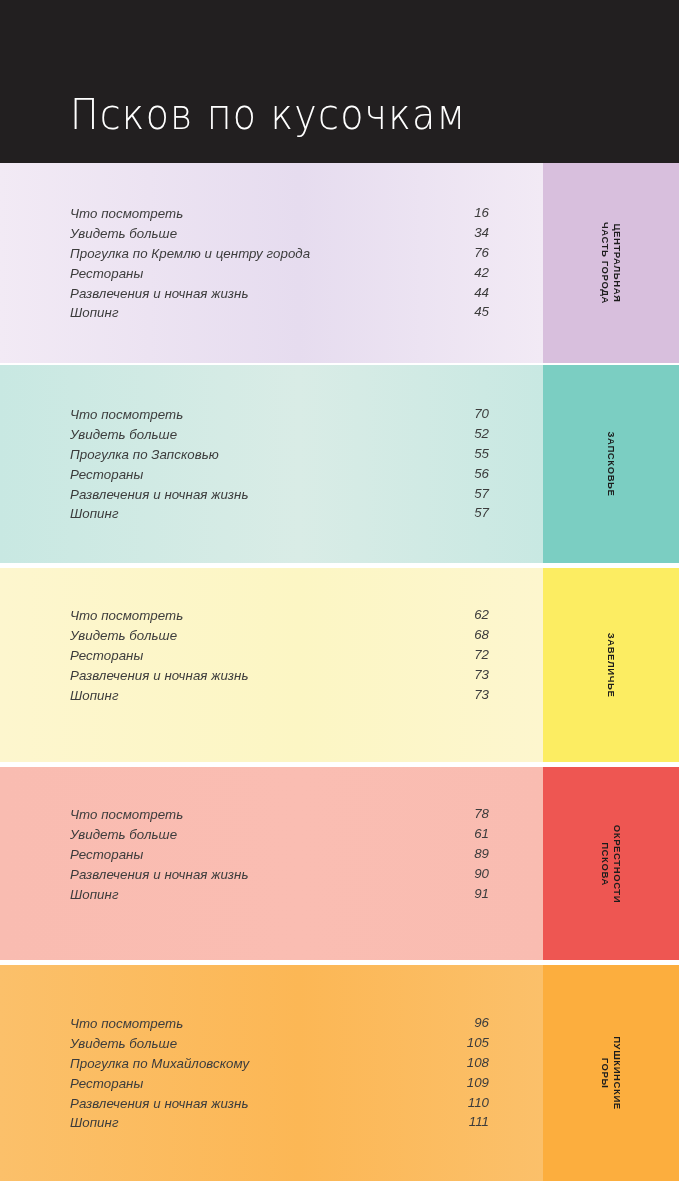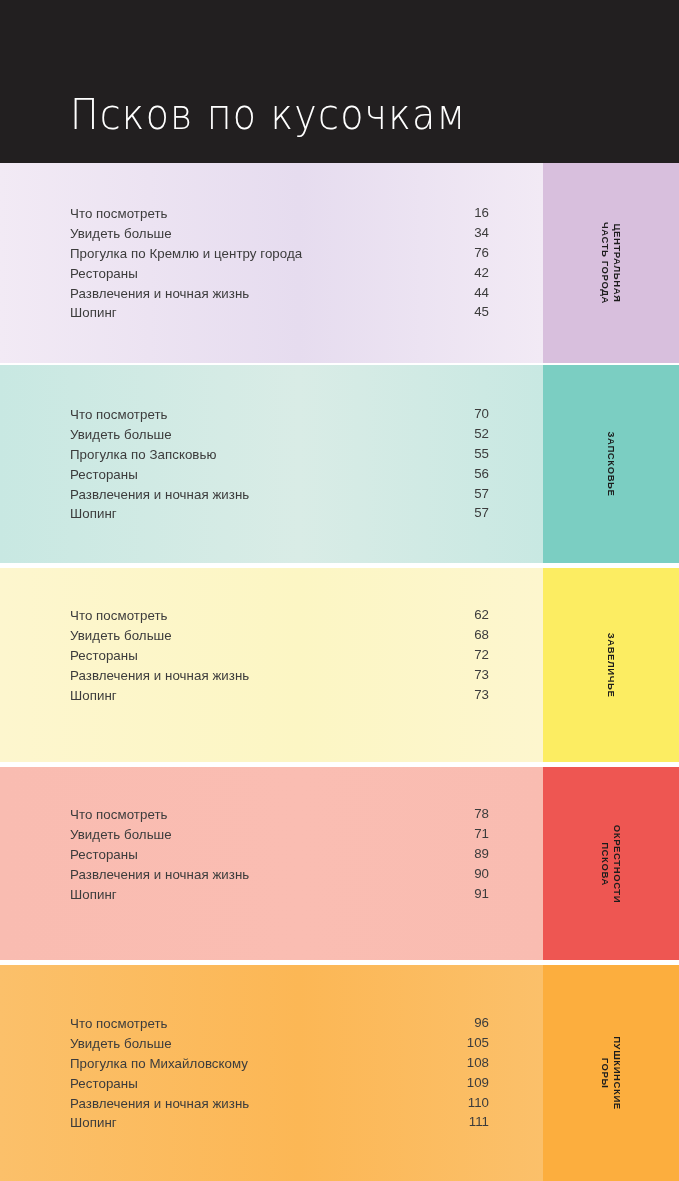--- a/index.html
+++ b/index.html
@@ -64,20 +64,21 @@
     line-height:12px;
     font-family:"Liberation Sans", sans-serif;
   }
   .tab-label span{ display:block; }
 
   
   .toc{
     position:absolute;
     left:70px;
     width:419px;
+    font-style:italic;
   }
   .toc-row{
     position:relative;
     height:19.9px;
     line-height:19.9px;
     white-space:nowrap;
   }
   .toc-title{
     font-size:13.3px;
     color:#3c3c3c;
@@ -149,21 +150,21 @@
         <div class="section-tab" style="background: rgb(252, 237, 98);">
           <div class="tab-label">
             <span>ЗАВЕЛИЧЬЕ</span>
           </div>
         </div>
       </div>
       <div class="section" style="top: 767px; height: 193px;">
         <div class="section-body" style="background: linear-gradient(90deg, rgb(249, 188, 177) 0%, rgb(250, 189, 178) 55%, rgb(249, 188, 177) 100%);">
           <div class="toc" style="top: 37px;">
             <div class="toc-row"><span class="toc-title">Что посмотреть</span><span class="toc-page">78</span></div>
-            <div class="toc-row"><span class="toc-title">Увидеть больше</span><span class="toc-page">71</span></div>
+            <div class="toc-row"><span class="toc-title">Увидеть больше</span><span class="toc-page">61</span></div>
             <div class="toc-row"><span class="toc-title">Рестораны</span><span class="toc-page">89</span></div>
             <div class="toc-row"><span class="toc-title">Развлечения и ночная жизнь</span><span class="toc-page">90</span></div>
             <div class="toc-row"><span class="toc-title">Шопинг</span><span class="toc-page">91</span></div>
           </div>
         </div>
         <div class="section-tab" style="background: rgb(238, 86, 82);">
           <div class="tab-label">
             <span>ОКРЕСТНОСТИ</span>
             <span>ПСКОВА</span>
           </div>

